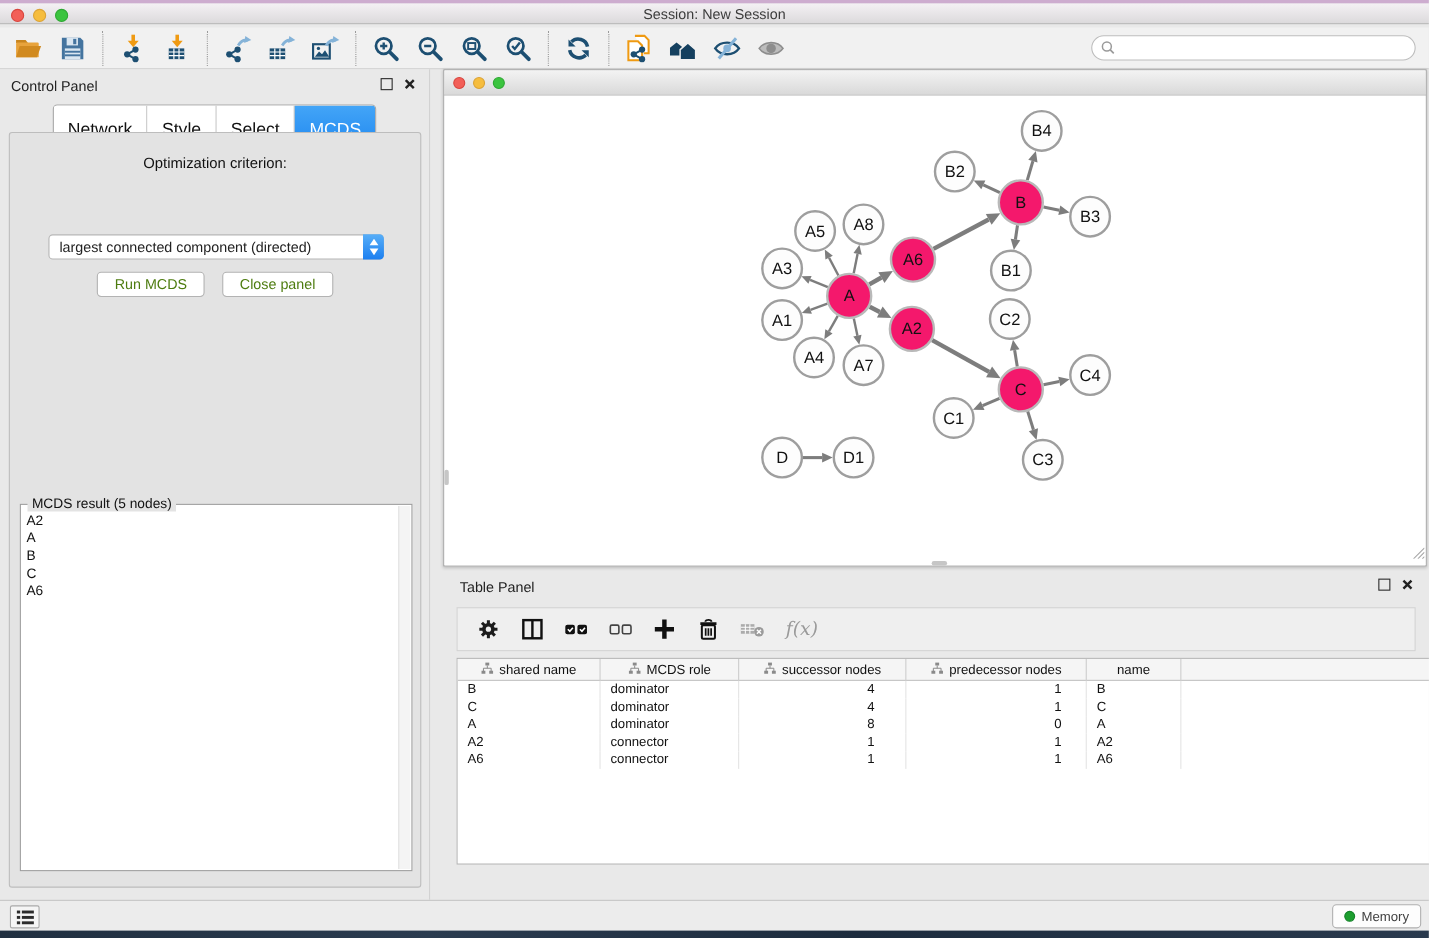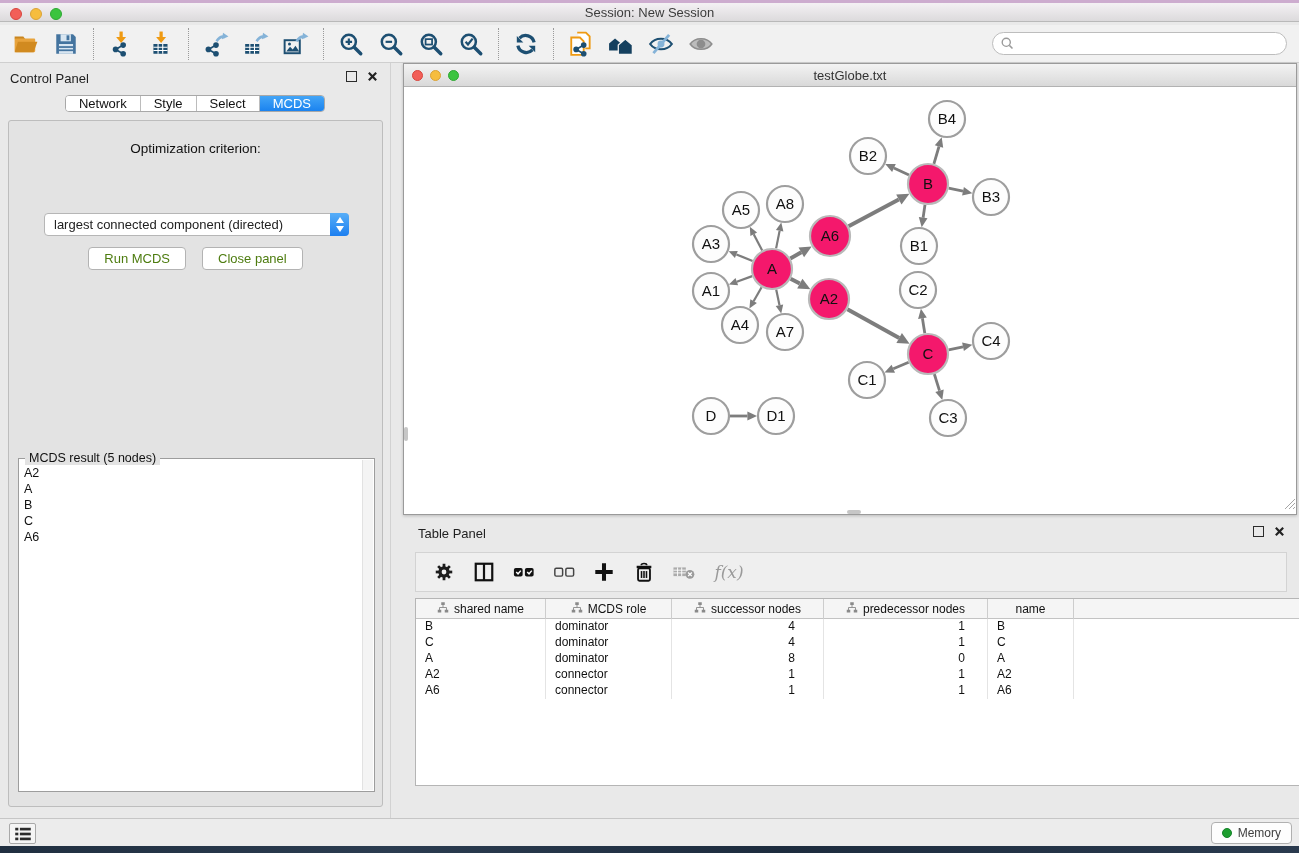--- a/index.html
+++ b/index.html
@@ -32,21 +32,21 @@
   .control-panel { position:absolute; left:0; top:63px; width:391px; height:755px; background:#e9e9e9;
     border-right:1px solid #d2d2d2; }
   .panel-head { position:relative; height:30px; }
   .panel-head .panel-title { position:absolute; left:10px; top:8px; font-size:13px; color:#222; }
   .panel-head .panel-btns { position:absolute; right:12px; top:8px; display:flex; gap:10px; align-items:center; }
   .float-btn { width:11px; height:11px; border:1.5px solid #2b2b2b; background:transparent; display:inline-block; }
   .close-btn svg { display:block; }
 
   .cp-tabs { display:flex; justify-content:center; margin-top:2px; }
   .seg { display:flex; border:1px solid #a8a8a8; border-radius:4px; overflow:hidden; background:#fff; }
-  .seg .seg-tab { padding:0 13px; font-size:13px; color:#111; background:#fff; border-right:1px solid #bcbcbc; cursor:default; }
+  .seg .seg-tab { padding:14px 13px; font-size:16px; color:#111; background:#fff; border-right:1px solid #bcbcbc; cursor:default; }
   .seg .seg-tab:last-child { border-right:none; }
   .seg .seg-tab.active { background:linear-gradient(#43a5f7,#1b83ef); color:#fff; border-right:none; }
 
   .cp-pane { position:absolute; left:8px; top:57px; width:375px; height:687px;
     background:#e3e3e3; border:1px solid #bdbdbd; border-radius:3px; }
   .crit-label { text-align:center; margin-top:20px; font-size:13.5px; color:#111; }
   .dropdown { position:absolute; left:35px; top:92px; width:305px; height:23px; background:#fff;
     border:1px solid #b6b6b6; border-radius:4px; font-size:13px; display:flex; align-items:center; }
   .dropdown .dd-text { flex:1; padding-left:9px; white-space:nowrap; overflow:hidden; }
   .dropdown .dd-step { width:19px; height:23px; margin:-1px -1px 0 0; border-radius:0 4px 4px 0;
@@ -324,21 +324,20 @@
   </div>
 </div>
 
 <div class="net-window">
   <div class="net-titlebar">
     <div class="lights">
       <span class="light red"></span>
       <span class="light yellow"></span>
       <span class="light green"></span>
     </div>
-    <div class="net-title">testGlobe.txt</div>
   </div>
   <div class="net-canvas" id="net-canvas">
       <svg class="graph" width="892" height="427" viewBox="0 0 892 427">
         <g>
           <line x1="358.2" y1="163.4" x2="349.7" y2="147.3" stroke="#7d7d7d" stroke-width="2.2"></line>
           <polygon points="345.8,139.8 353.1,145.5 346.4,149.0" fill="#7d7d7d"></polygon>
         </g>
         <g>
           <line x1="372.1" y1="161.4" x2="375.6" y2="143.9" stroke="#7d7d7d" stroke-width="2.2"></line>
           <polygon points="377.3,135.6 379.4,144.6 371.9,143.1" fill="#7d7d7d"></polygon>

